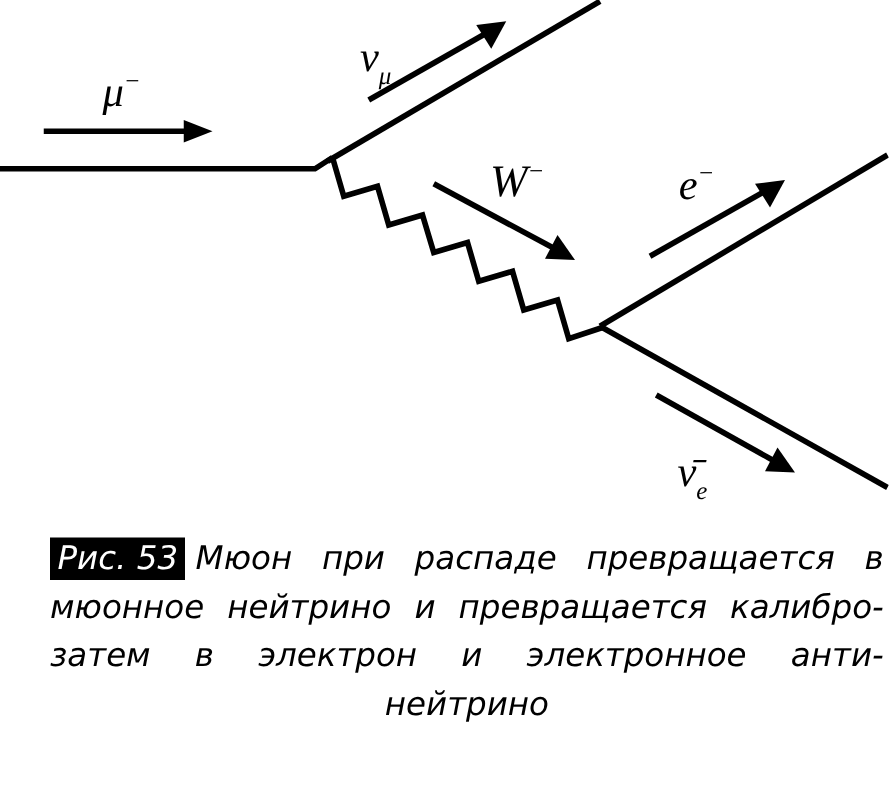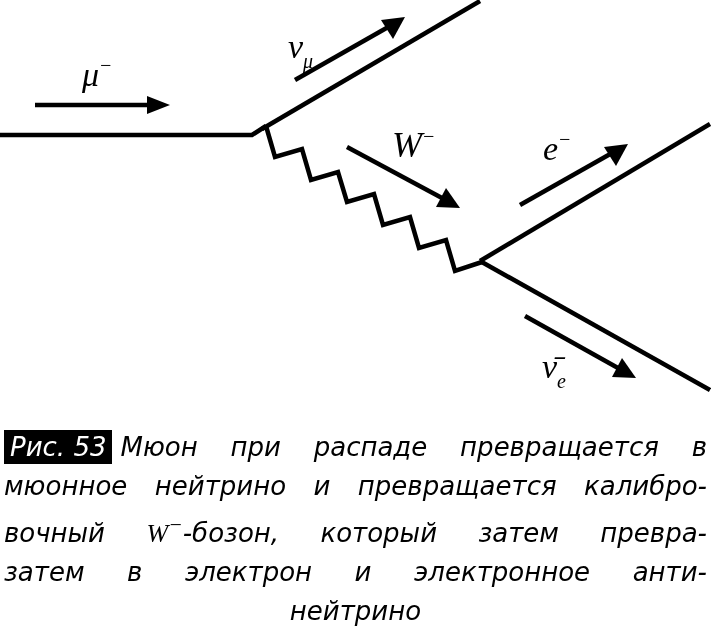--- a/index.html
+++ b/index.html
@@ -2,21 +2,21 @@
 <html><head>
 <meta charset="utf-8">
 <style>
   html, body { margin: 0; padding: 0; background: #ffffff; }
   body { width: 711px; height: 629px; position: relative; overflow: hidden; font-family: "DejaVu Sans", sans-serif; color: #000; }
   #diagram { position: absolute; left: 0; top: 0; width: 711px; height: 420px; }
   .lbl { position: absolute; font-family: "Liberation Serif", serif; font-style: italic; color: #000; line-height: 1; }
   .sub { font-size: 20px; position: relative; top: 10px; }
   .sup { font-size: 20px; position: relative; top: -14px; }
   #caption { position: absolute; left: 4px; top: 428px; width: 703px; font-family: "DejaVu Sans", sans-serif; font-style: italic; font-size: 26px; line-height: 39px; color: #000; }
-  .cap-line { display: block; text-align: justify; text-align-last: justify; white-space: nowrap; }
+  .cap-line { display: block; text-align: justify; text-align-last: justify; white-space: nowrap; margin-left: 36px; }
   .cap-last { text-align: center; text-align-last: center; }
   #fig-badge { display: inline-block; background: #000; color: #fff; font-style: italic; padding: 0 6px; margin-right: 8px; line-height: 34px; }
   .w-inline { font-family: "Liberation Serif", serif; font-style: italic; }
 </style>
 </head>
 <body>
 
 <div id="diagram">
   <svg width="711" height="420" viewBox="0 0 711 420">
     <g stroke="#000" stroke-width="4.5" fill="none" stroke-linecap="butt" stroke-linejoin="miter">
@@ -52,24 +52,23 @@
   </div>
   <div class="lbl" style="left:288px; top:6px; font-size:34px;margin-top:24px;">
     <span>ν</span><span class="sub">μ</span>
   </div>
   <div class="lbl" style="left:392px; top:127px; font-size:36px;">
     <span>W</span><span class="sup">−</span>
   </div>
   <div class="lbl" style="left:543px; top:132px; font-size:34px;">
     <span>e</span><span class="sup">−</span>
   </div>
-  <div class="lbl" style="left:542px; top:350px; font-size:34px;">
+  <div class="lbl" style="left:542px; top:362px; font-size:34px;">
     <span>ν̄</span><span class="sub">e</span>
   </div>
 </div>
 
 <div id="caption">
   <span class="cap-line"><span id="fig-badge">Рис. 53</span><span>Мюон при распаде превращается в</span></span>
   <span class="cap-line">мюонное нейтрино и превращается калибро-</span>
-  <span class="cap-line"><span>вочный</span> <span class="w-inline"><span>W</span><sup>−</sup></span><span>-бозон, который затем превра-</span></span>
   <span class="cap-line">затем в электрон и электронное анти-</span>
   <span class="cap-line cap-last">нейтрино</span>
 </div>
 
 </body></html>

